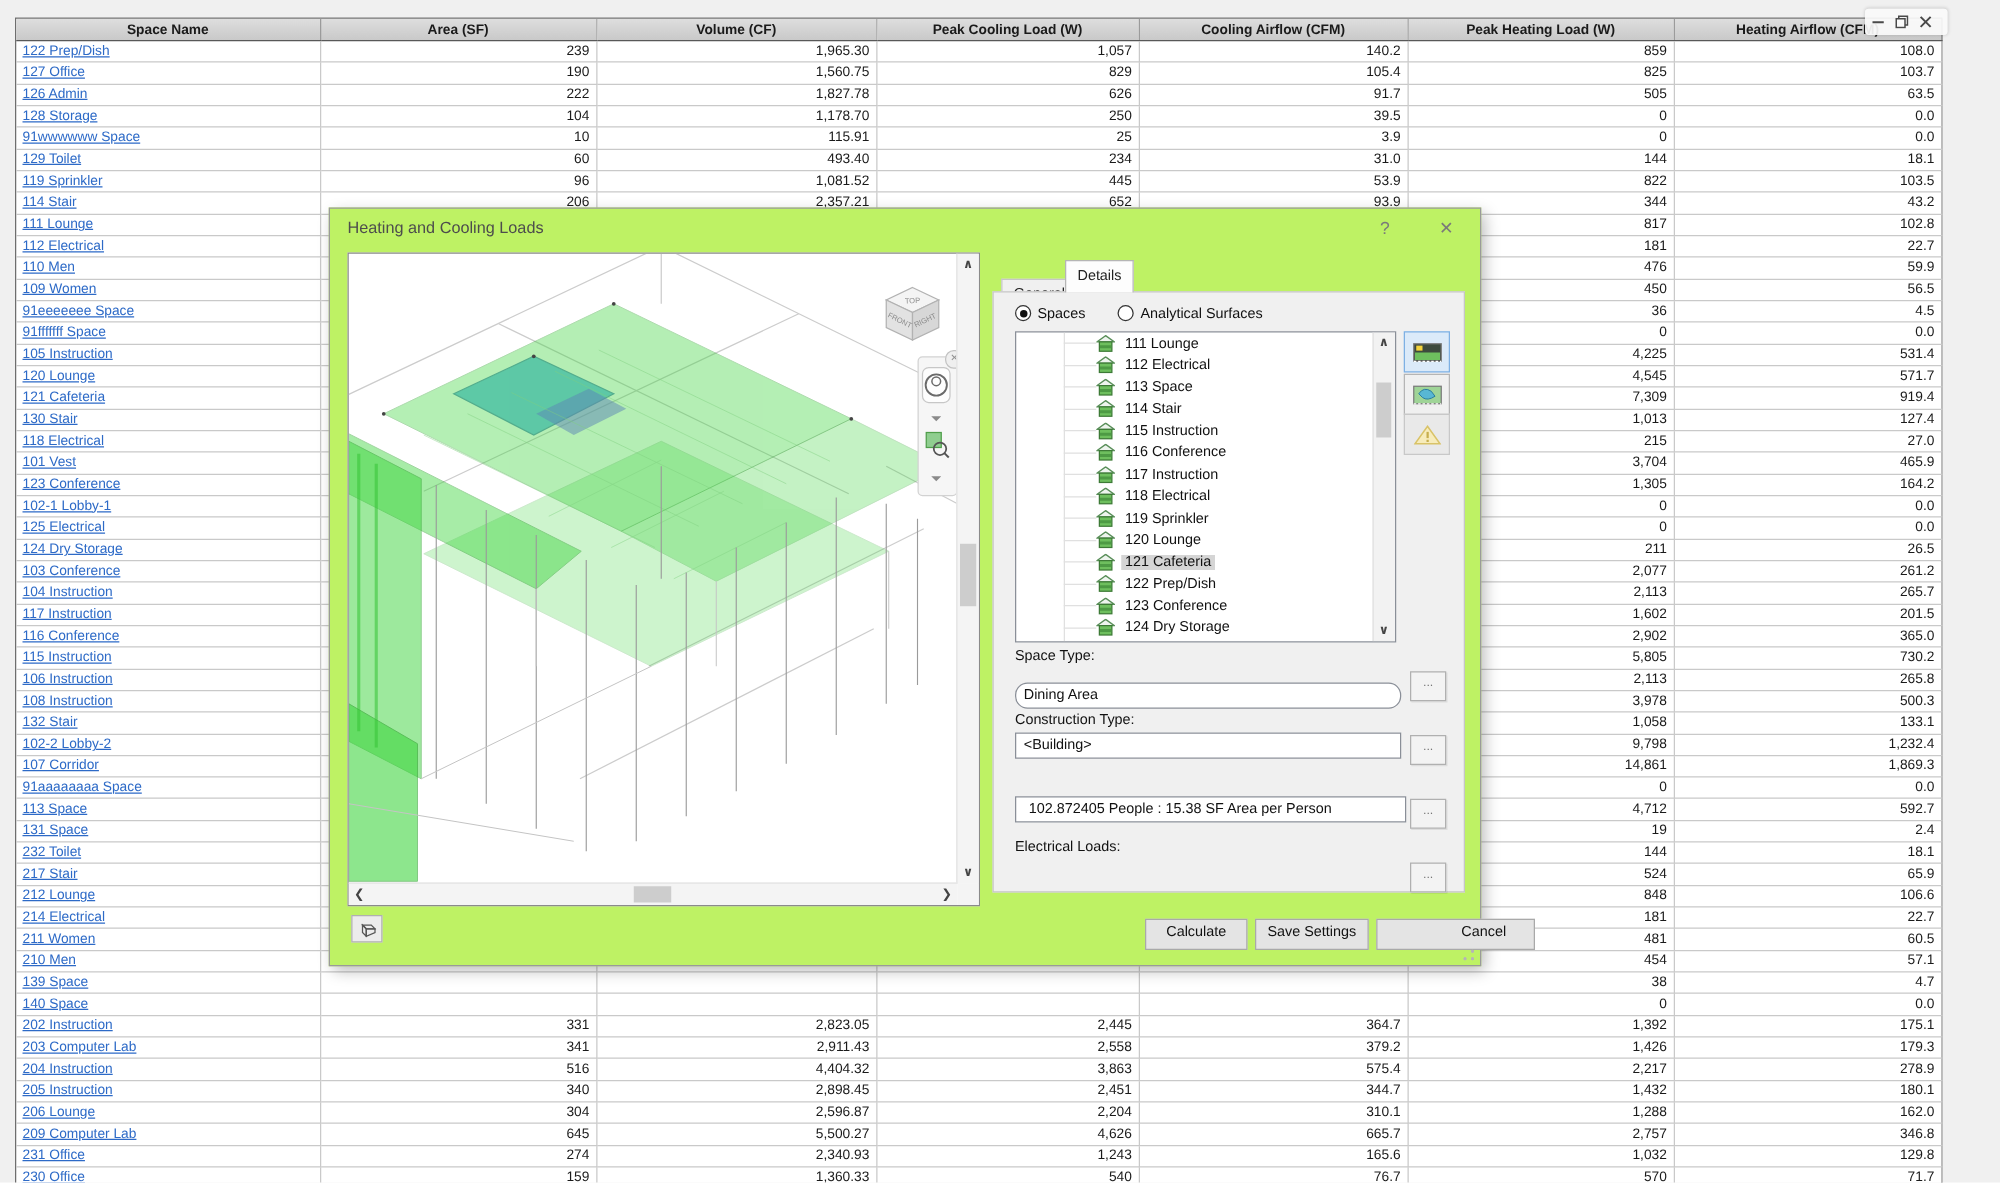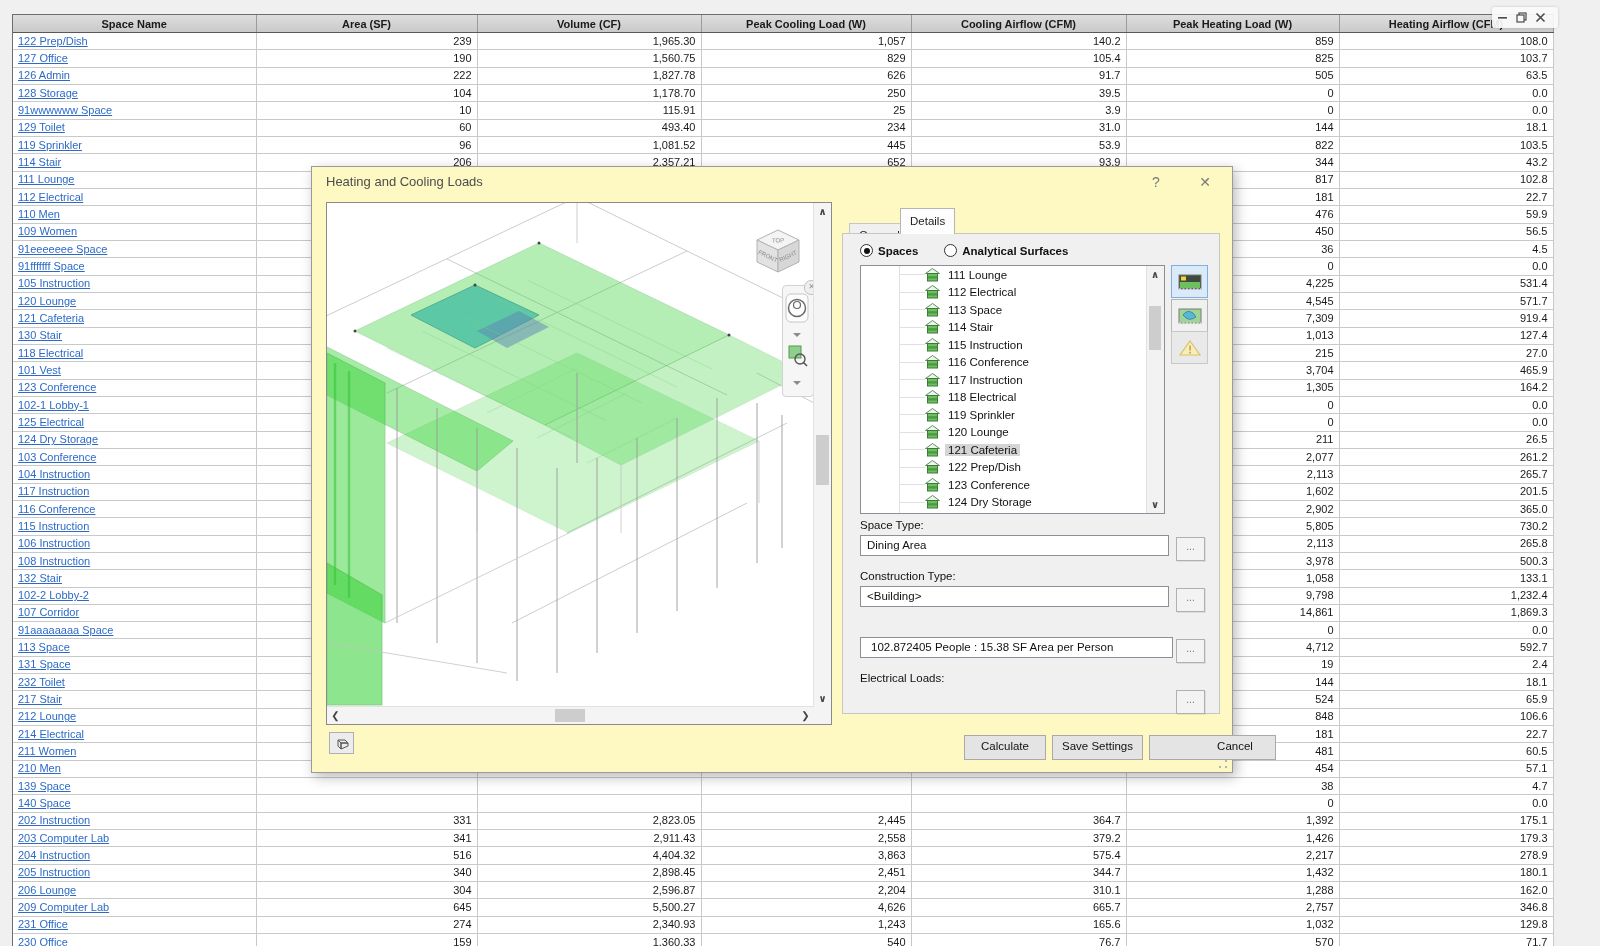--- a/index.html
+++ b/index.html
@@ -21,22 +21,22 @@
     height:16.33px;padding:0 5px;text-align:right;white-space:nowrap;overflow:hidden;
     border-right:1px solid #c9c9c9;border-bottom:1px solid #c9c9c9;line-height:15px;
   }
   table.sched td.c-name{text-align:left;}
   table.sched a{color:#2d6ac7;text-decoration:underline;cursor:pointer;}
   
   .win-controls{position:absolute;left:1492px;top:7px;width:60px;height:21px;display:flex;align-items:center;gap:4px;
     background:rgba(250,250,250,.92);border-radius:3px;padding:0 3px;box-shadow:0 0 3px rgba(0,0,0,.18);}
   .win-btn{width:15px;height:15px;display:flex;align-items:center;justify-content:center;color:#4a4a4a;cursor:pointer;}
   
-  .dialog{position:absolute;left:263px;top:166px;width:920px;height:605px;background:#fef9c3;
-    border:1px solid #9a9a9a;box-shadow:3px 4px 12px rgba(0,0,0,.28);margin-left:48px;}
+  .dialog{position:absolute;left:263px;top:166px;width:920px;height:605px;background:#bef264;
+    border:1px solid #9a9a9a;box-shadow:3px 4px 12px rgba(0,0,0,.28);}
   .dlg-title{position:absolute;left:0;top:0;right:0;height:30px;line-height:30px;padding-left:14px;
     font-size:13px;color:#4d4d4d;}
   .dlg-help{position:absolute;right:66px;top:0;width:20px;height:30px;line-height:30px;text-align:center;color:#7a7a7a;font-size:14px;cursor:pointer;}
   .dlg-close{position:absolute;right:16px;top:0;width:22px;height:30px;line-height:30px;text-align:center;color:#7a7a7a;font-size:14px;cursor:pointer;}
   
   .viewport{position:absolute;left:14px;top:35px;width:504px;height:521px;border:1px solid #8a8a8a;background:#fff;}
   .vp-canvas{position:absolute;left:0;top:0;width:487px;height:504px;overflow:hidden;}
   .vp-vscroll{position:absolute;right:0;top:0;width:17px;height:504px;background:#f4f4f4;border-left:1px solid #e2e2e2;}
   .vp-hscroll{position:absolute;left:0;bottom:0;height:17px;width:487px;background:#f4f4f4;border-top:1px solid #e2e2e2;}
   .vp-corner{position:absolute;right:0;bottom:0;width:17px;height:17px;background:#f4f4f4;}
@@ -47,21 +47,21 @@
   .nav-close{position:absolute;right:-6px;top:-6px;width:13px;height:13px;border-radius:7px;background:#efefef;border:1px solid #c2c2c2;color:#909090;font-size:8px;line-height:11px;text-align:center;cursor:pointer;}
   .viewcube{position:absolute;left:427px;top:24px;width:48px;height:48px;cursor:pointer;}
   .iso-btn{position:absolute;left:17px;top:565px;width:23px;height:20px;background:#ececec;border:1px solid #b0b0b0;display:flex;align-items:center;justify-content:center;cursor:pointer;}
   
   .tab{position:absolute;height:22px;line-height:22px;padding:0 9px;font-size:11.5px;color:#222;
     background:#f0f0f0;border:1px solid #c6c6c6;border-bottom:none;cursor:pointer;}
   .tab.general{left:537px;top:56px;}
   .tab.details{left:588px;top:41px;height:25px;line-height:25px;background:#fdfdfd;border-color:#b5b5b5;z-index:3;}
   .tab-page{position:absolute;left:530px;top:66px;width:376px;height:479px;background:#f0f0f0;border:1px solid #c6c6c6;z-index:1;}
   
-  .radio-row{position:absolute;left:17px;top:10px;display:flex;gap:26px;font-size:11.5px;color:#111;font-weight:bold;}
+  .radio-row{position:absolute;left:17px;top:10px;display:flex;gap:26px;font-size:11.5px;color:#111;}
   .radio{display:flex;align-items:center;gap:5px;cursor:pointer;}
   .rdot{width:11px;height:11px;border-radius:50%;border:1px solid #333;background:#fff;position:relative;}
   .rdot.sel::after{content:"";position:absolute;left:2.5px;top:2.5px;width:6px;height:6px;border-radius:50%;background:#111;}
   
   .tree{position:absolute;left:17px;top:31px;width:303px;height:247px;background:#fff;border:1px solid #8a8f98;overflow:hidden;}
   .tree-inner{position:absolute;left:0;top:0;right:17px;bottom:0;}
   .tree-item{position:relative;height:17.5px;display:flex;align-items:center;cursor:pointer;}
   .tree-item .stub{position:absolute;left:38px;top:8px;width:26px;height:1px;background:#e0e0e0;}
   .tree-vline{position:absolute;left:38px;top:0;bottom:0;width:1px;background:#e0e0e0;}
   .tree-icon{margin-left:64px;width:15px;height:14px;flex:0 0 15px;}
@@ -905,21 +905,21 @@
     </div>
     <div class="side-btn disabled" style="top:97px;">
       <svg width="22" height="18">
         <polygon points="11,2 21,16 1,16" fill="#f7ecbb" stroke="#d9c368" stroke-width="1.2"></polygon>
         <rect x="10.2" y="6.5" width="1.8" height="5" fill="#c7ae4e"></rect>
         <rect x="10.2" y="12.8" width="1.8" height="1.8" fill="#c7ae4e"></rect>
       </svg>
     </div>
 
     <div class="fld-label" style="top:285px;">Space Type:</div>
-    <div class="fld-input" style="top:301px;">Dining Area</div>
+    <div class="fld-input" style="top:312px;border-radius:10px;">Dining Area</div>
     <div class="dots-btn" style="top:303px;">...</div>
 
     <div class="fld-label" style="top:336px;">Construction Type:</div>
     <div class="fld-input" style="top:352px;">&lt;Building&gt;</div>
     <div class="dots-btn" style="top:354px;">...</div>
 
     <div class="fld-label" style="top:405px;font-style:italic;">People:</div>
     <div class="fld-input" style="top:403px;padding-left:10px;">102.872405 People :  15.38 SF Area per Person</div>
     <div class="dots-btn" style="top:405px;">...</div>
 

